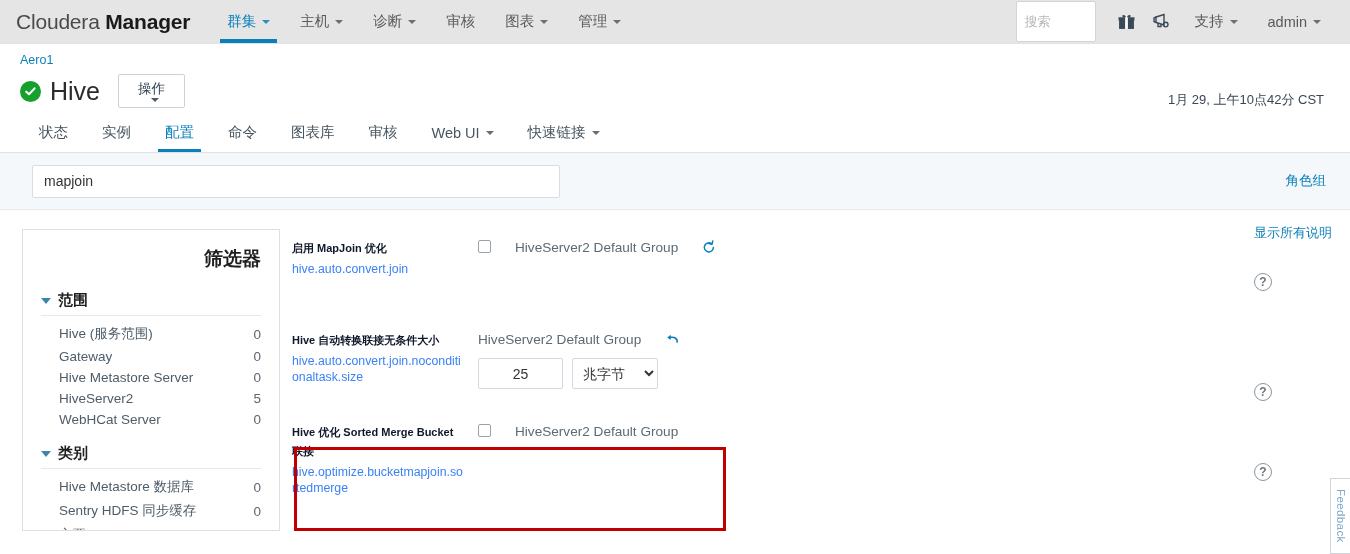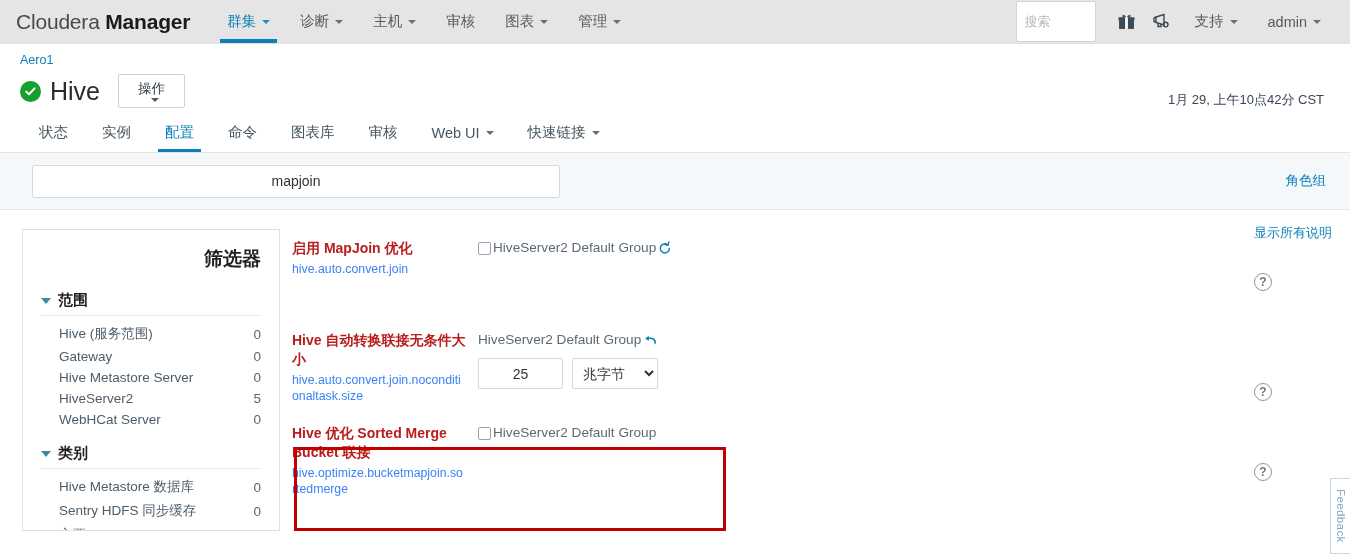--- a/index.html
+++ b/index.html
@@ -96,21 +96,21 @@
 
   
   .searchstrip {
     background: #f4f8fb; border-bottom: 1px solid #e3e9ee;
     height: 57px; display: flex; align-items: center;
     padding: 0 24px 0 32px; position: relative;
   }
   .cfg-search {
     width: 528px; height: 33px; border: 1px solid #d6dde2; border-radius: 2px;
     background: #fff; padding: 0 11px; font-size: 14px; color: #333;
-    font-family: inherit; outline: none; text-align: center;
+    font-family: inherit; outline: none;
   }
   .rolegroup-link {
     margin-left: auto; font-size: 13.5px; color: #0b7fba; cursor: pointer;
   }
 
   
   .content { display: flex; position: relative; height: 320px; }
 
   
   .filters {
@@ -132,24 +132,24 @@
   .frow {
     display: flex; justify-content: space-between; align-items: center;
     font-size: 13.5px; color: #4e5c68; padding: 3px 0 3px 18px; cursor: pointer;
   }
   .frow .cnt { color: #5a6673; }
 
   
   .cfglist { flex: 1; padding: 19px 0 0 0; position: relative; }
   .cfgitem { display: flex; padding: 10px 0 10px 12px; position: relative; min-height: 92px; }
   .cfg-left { width: 186px; flex: none; padding-right: 12px; }
-  .cfg-name { font-size: 14px; font-weight: bold; color: #b91c1c; line-height: 19px; }
+  .cfg-name { font-size: 11px; font-weight: bold; color: #0f172a; line-height: 19px; }
   .cfg-prop { font-size: 12.3px; color: #3b82f6; line-height: 16px; margin-top: 3px; word-break: break-all; }
   .cfg-right { flex: 1; padding-top: 1px; }
-  .cfg-grouprow { display: flex; align-items: flex-end; gap: 2px; }
+  .cfg-grouprow { display: flex; align-items: flex-start; gap: 24px; }
   .cb {
     width: 13px; height: 13px; border: 1px solid #9aa3ab; background: #fff;
     border-radius: 2px; flex: none; cursor: pointer;
   }
   .grouplabel { font-size: 13.6px; color: #5d6a74; }
   .reset-icon { color: #0b7fba; cursor: pointer; display: flex; align-items: center; }
   .valrow { display: flex; gap: 9px; margin-top: 11px; }
   .numinput {
     width: 85px; height: 31px; border: 1px solid #d3d9de; border-radius: 2px;
     background: #fff; text-align: center; padding: 0 9px; font-size: 14px;
@@ -198,25 +198,25 @@
 <div class="topnav">
   <div class="brand">
     <span>Cloudera </span><b>Manager</b>
   </div>
   <div class="navitems">
     <div class="navitem active">
       <span>群集</span>
         <i class="caret"></i>
     </div>
     <div class="navitem">
+      <span>主机</span>
+        <i class="caret"></i>
+    </div>
+    <div class="navitem">
       <span>诊断</span>
-        <i class="caret"></i>
-    </div>
-    <div class="navitem">
-      <span>主机</span>
         <i class="caret"></i>
     </div>
     <div class="navitem">
       <span>审核</span>
     </div>
     <div class="navitem">
       <span>图表</span>
         <i class="caret"></i>
     </div>
     <div class="navitem">

